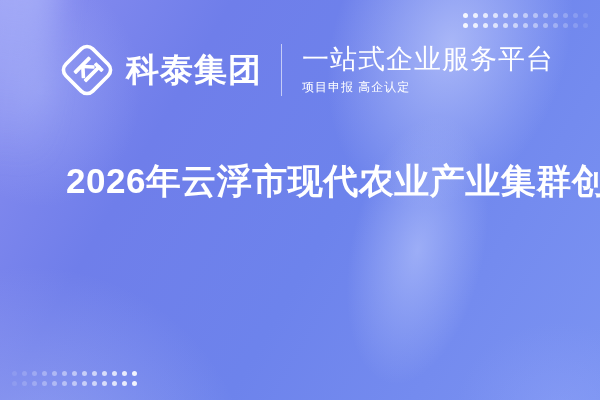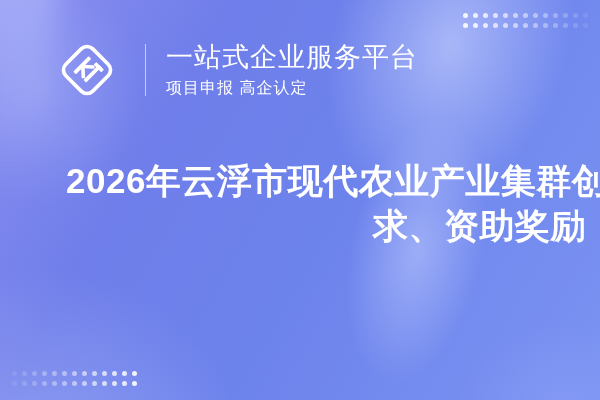--- a/index.html
+++ b/index.html
@@ -129,21 +129,21 @@
   }
   .tagline-main {
     color: #ffffff;
     font-size: 27px;
     letter-spacing: 1px;
     line-height: 1.18;
     white-space: nowrap;
   }
   .tagline-sub {
     color: #ffffff;
-    font-size: 16px;
+    font-size: 12px;
     letter-spacing: 1px;
     line-height: 1.3;
     margin-top: 4px;
     white-space: nowrap;
   }
 
   
   .dots {
     position: absolute;
     display: flex;
@@ -262,30 +262,30 @@
         </g>
         <g transform="rotate(45 32 32)" fill="#ffffff">
           <rect x="22.5" y="20" width="4.2" height="24" rx="1"></rect>
           <rect x="26" y="30.5" width="13" height="4" rx="1" transform="rotate(-42 26 32.5)"></rect>
           <rect x="26" y="30.5" width="13" height="4" rx="1" transform="rotate(42 26 32.5)"></rect>
           <rect x="33" y="18.5" width="12" height="4.2" rx="1"></rect>
           <rect x="36.9" y="18.5" width="4.2" height="24" rx="1"></rect>
         </g>
       </svg>
       <div class="brand-text">
+        <div class="brand-cn">科泰集团</div>
       </div>
     </div>
 
     <div class="divider"></div>
 
     <div class="tagline">
       <div class="tagline-main">一站式企业服务平台</div>
       <div class="tagline-sub">项目申报 高企认定</div>
     </div>
 
   </div>
 
   <div class="title" id="main-title">
       <span class="title-line">2026年云浮市现代农业产业集群创</span>
-      <span class="title-line">求、资助奖励</span>
     </div>
 
 </div>
 
 </body></html>

